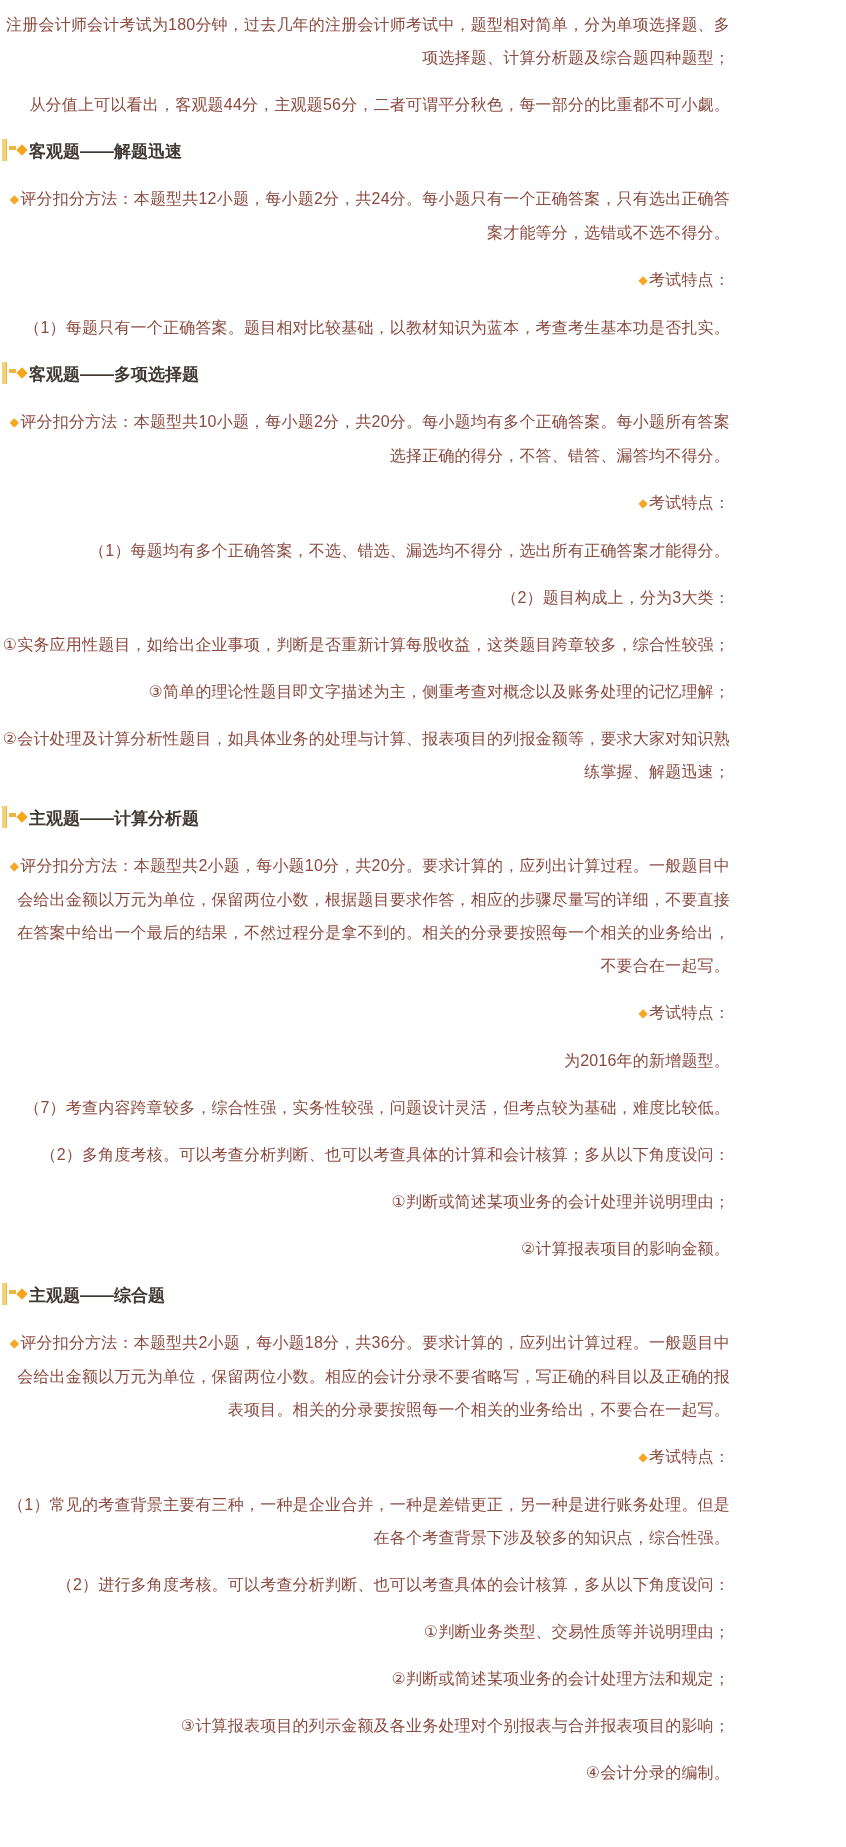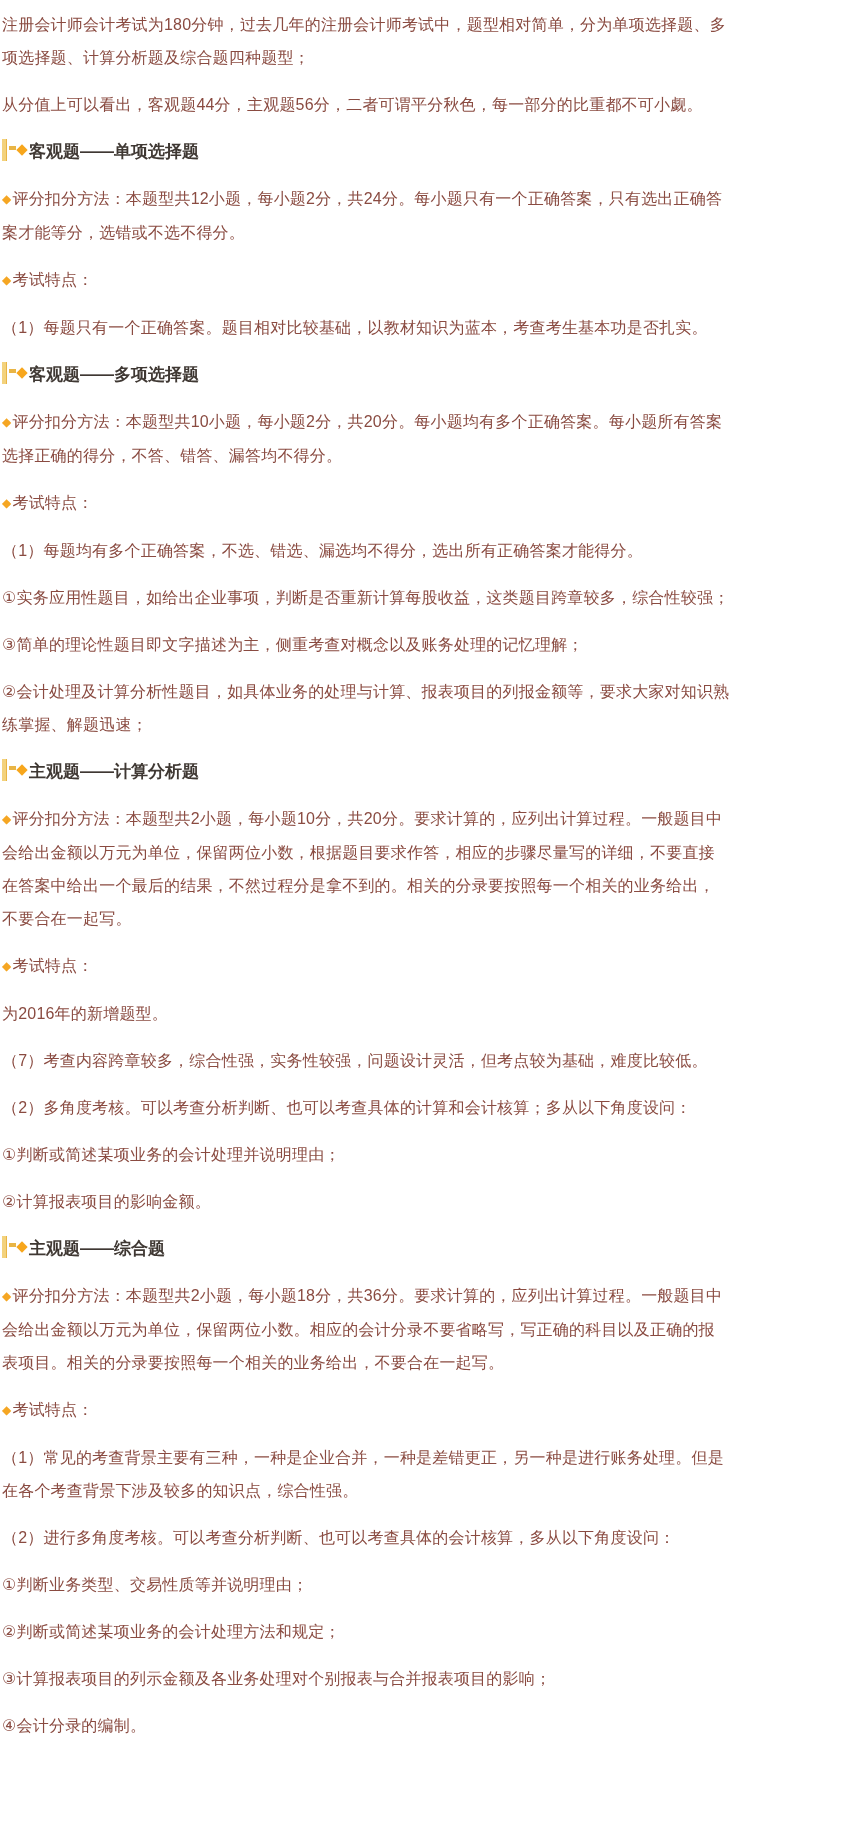--- a/index.html
+++ b/index.html
@@ -20,20 +20,21 @@
     box-sizing:border-box;
     width:730px;
     padding:8px 0 20px 2px;
     color:var(--body-text);
     font-size:16px;
   }
   .para{
     margin:0 0 14px 0;
     line-height:33px;
     letter-spacing:0.2px;
+    text-align:right;
   }
   .heading{
     margin:0 0 14px 0;
     line-height:33px;
     font-size:17px;
     font-weight:bold;
     color:var(--heading-text);
   }
   .diamond{
     color:var(--diamond);
@@ -68,28 +69,29 @@
     background:var(--marker-diamond);
     transform:rotate(45deg);
   }
 </style>
 </head>
 <body>
 
 <div class="article">
     <p class="para"><span>注册会计师会计考试为180分钟，过去几年的注册会计师考试中，题型相对简单，分为单项选择题、多项选择题、计算分析题及综合题四种题型；</span></p>
     <p class="para"><span>从分值上可以看出，客观题44分，主观题56分，二者可谓平分秋色，每一部分的比重都不可小觑。</span></p>
-    <h3 class="heading"><span class="h-icon"><span class="bar"></span><span class="dash"></span><span class="dia"></span></span><span>客观题——单项选择题</span></h3>
+    <h3 class="heading"><span class="h-icon"><span class="bar"></span><span class="dash"></span><span class="dia"></span></span><span>客观题——解题迅速</span></h3>
     <p class="para"><span class="diamond">◆</span><span>评分扣分方法：本题型共12小题，每小题2分，共24分。每小题只有一个正确答案，只有选出正确答案才能等分，选错或不选不得分。</span></p>
     <p class="para"><span class="diamond">◆</span><span>考试特点：</span></p>
     <p class="para"><span>（1）每题只有一个正确答案。题目相对比较基础，以教材知识为蓝本，考查考生基本功是否扎实。</span></p>
     <h3 class="heading"><span class="h-icon"><span class="bar"></span><span class="dash"></span><span class="dia"></span></span><span>客观题——多项选择题</span></h3>
     <p class="para"><span class="diamond">◆</span><span>评分扣分方法：本题型共10小题，每小题2分，共20分。每小题均有多个正确答案。每小题所有答案选择正确的得分，不答、错答、漏答均不得分。</span></p>
     <p class="para"><span class="diamond">◆</span><span>考试特点：</span></p>
     <p class="para"><span>（1）每题均有多个正确答案，不选、错选、漏选均不得分，选出所有正确答案才能得分。</span></p>
+    <p class="para"><span>（2）题目构成上，分为3大类：</span></p>
     <p class="para"><span>①实务应用性题目，如给出企业事项，判断是否重新计算每股收益，这类题目跨章较多，综合性较强；</span></p>
     <p class="para"><span>③简单的理论性题目即文字描述为主，侧重考查对概念以及账务处理的记忆理解；</span></p>
     <p class="para"><span>②会计处理及计算分析性题目，如具体业务的处理与计算、报表项目的列报金额等，要求大家对知识熟练掌握、解题迅速；</span></p>
     <h3 class="heading"><span class="h-icon"><span class="bar"></span><span class="dash"></span><span class="dia"></span></span><span>主观题——计算分析题</span></h3>
     <p class="para"><span class="diamond">◆</span><span>评分扣分方法：本题型共2小题，每小题10分，共20分。要求计算的，应列出计算过程。一般题目中会给出金额以万元为单位，保留两位小数，根据题目要求作答，相应的步骤尽量写的详细，不要直接在答案中给出一个最后的结果，不然过程分是拿不到的。相关的分录要按照每一个相关的业务给出，不要合在一起写。</span></p>
     <p class="para"><span class="diamond">◆</span><span>考试特点：</span></p>
     <p class="para"><span>为2016年的新增题型。</span></p>
     <p class="para"><span>（7）考查内容跨章较多，综合性强，实务性较强，问题设计灵活，但考点较为基础，难度比较低。</span></p>
     <p class="para"><span>（2）多角度考核。可以考查分析判断、也可以考查具体的计算和会计核算；多从以下角度设问：</span></p>
     <p class="para"><span>①判断或简述某项业务的会计处理并说明理由；</span></p>

